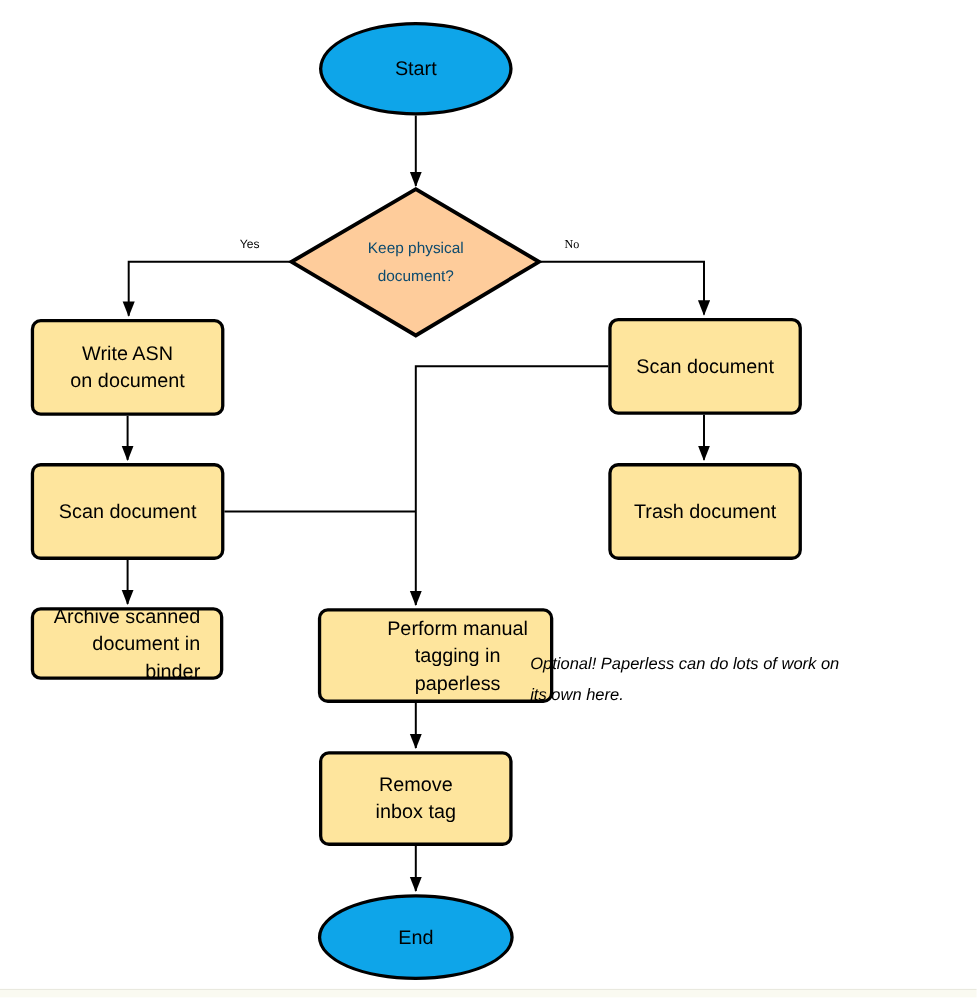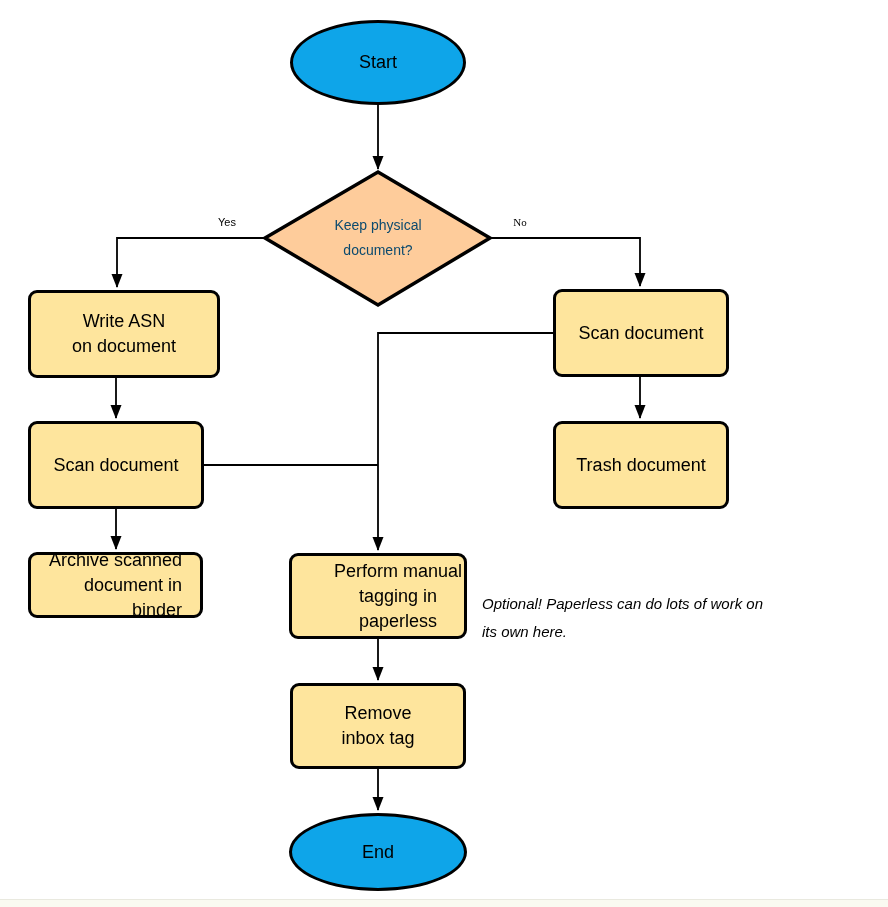--- a/index.html
+++ b/index.html
@@ -121,41 +121,41 @@
   </div>
 
   <div class="decision-label" style="left:278px; top:211px; width:200px; height:54px;">
     <span>Keep physical
 document?</span>
   </div>
 
   <div class="edge-label" style="left:202px; top:212px; width:50px;">Yes</div>
   <div class="edge-label" style="left:497px; top:212px; width:46px;font-family:Liberation Serif, serif;">No</div>
 
-  <div class="node process" style="left:28px; top:290px; width:192px; height:88px;">
+  <div class="node process" style="left:28px; top:290px; width:176px; height:88px;">
     <span>Write ASN
 on document</span>
   </div>
   <div class="node process" style="left:28px; top:421px; width:176px; height:88px;">
     <span>Scan document</span>
   </div>
   <div class="node process" style="left:28px; top:552px; width:175px; height:66px;text-align:right;">
     <span>Archive scanned
 document in
 binder</span>
   </div>
 
   <div class="node process" style="left:553px; top:289px; width:176px; height:88px;">
     <span>Scan document</span>
   </div>
   <div class="node process" style="left:553px; top:421px; width:176px; height:88px;">
     <span>Trash document</span>
   </div>
 
-  <div class="node process" style="left:289px; top:553px; width:178px; height:86px;padding-left:40px;">
+  <div class="node process" style="left:289px; top:553px; width:214px; height:86px;padding-left:40px;">
     <span>Perform manual
 tagging in
 paperless</span>
   </div>
   <div class="node process" style="left:290px; top:683px; width:176px; height:86px;">
     <span>Remove
 inbox tag</span>
   </div>
   <div class="node terminal" style="left:289px; top:813px; width:178px; height:78px;">
     <span>End</span>

